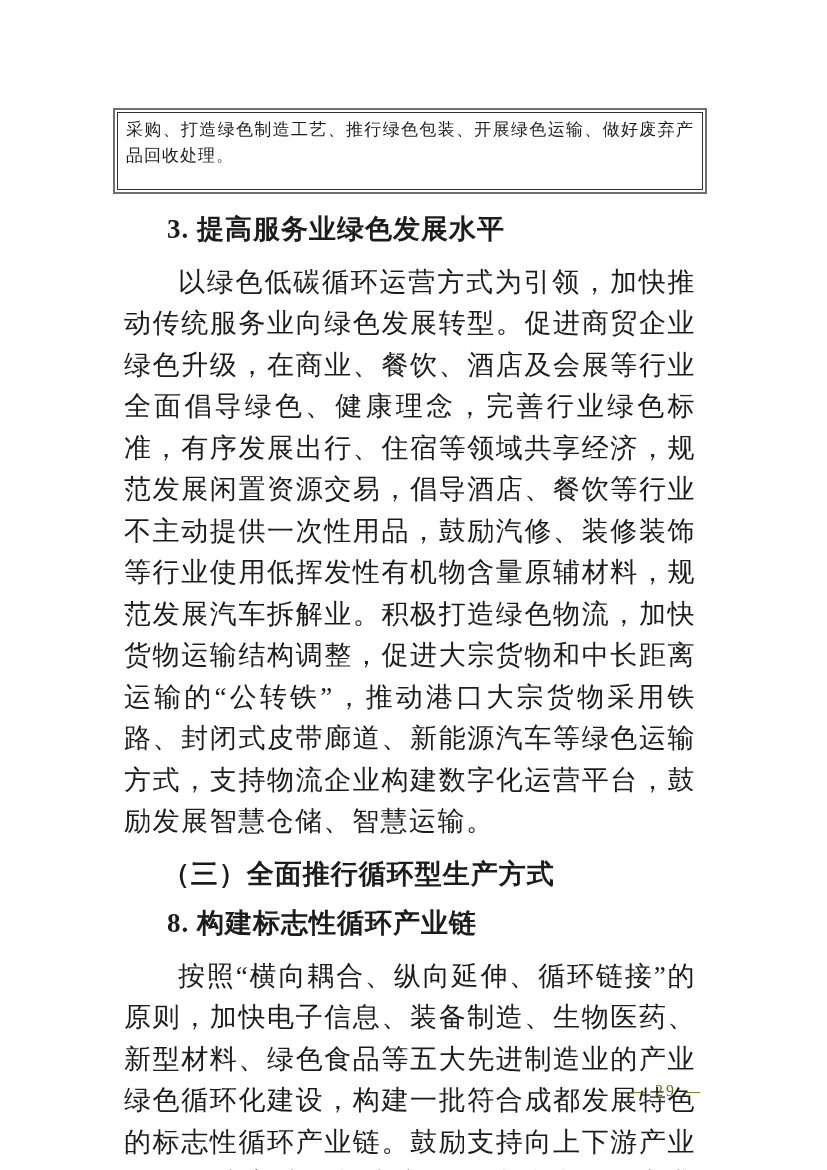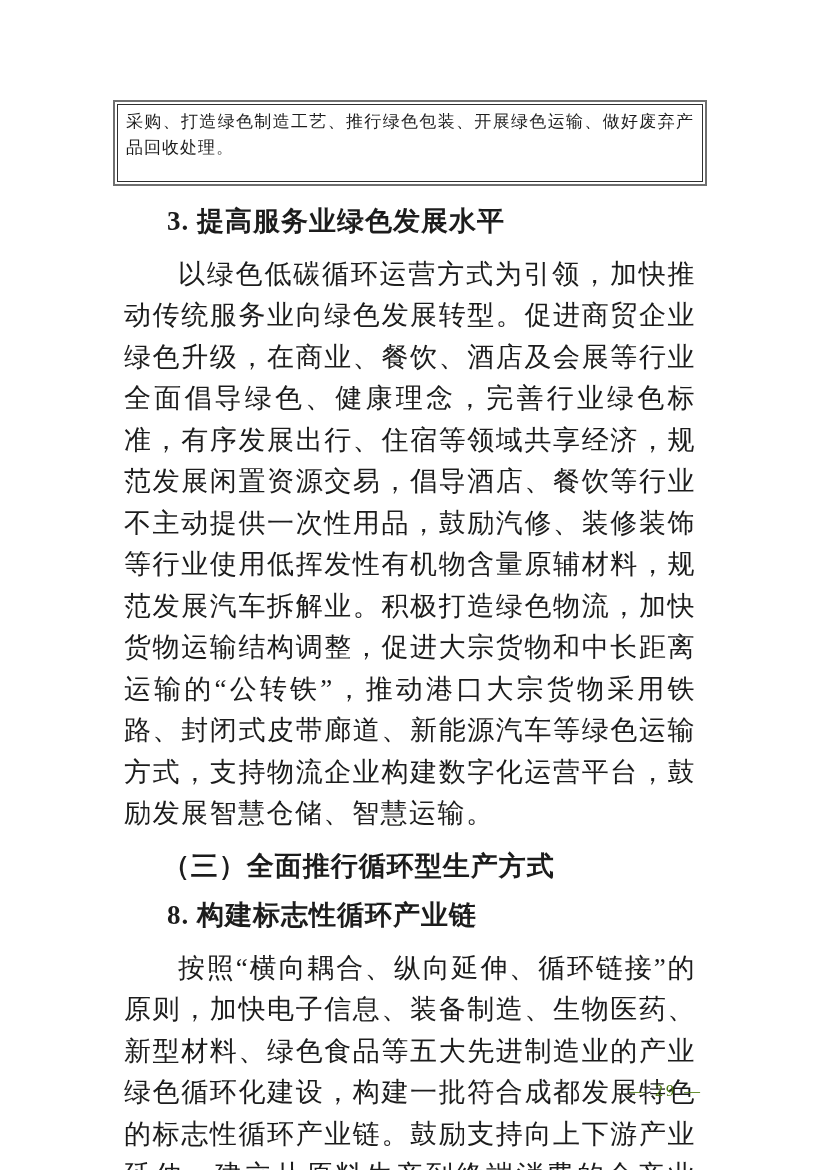--- a/index.html
+++ b/index.html
@@ -18,21 +18,21 @@
   }
   .content {
     position: absolute;
     left: 113px;
     top: 100px;
     width: 594px;
   }
   .quote-box {
     border: 2px solid #6f6f6f;
     padding: 2px;
-    margin: 0 0 15px 0;
+    margin: 8px 0 15px 0;
     background: #ffffff;
   }
   .quote-box-inner {
     border: 1px solid #2f2f2f;
     padding: 4px 8px 20px 8px;
   }
   .box-text {
     margin: 0;
     font-size: 17px;
     line-height: 26px;

